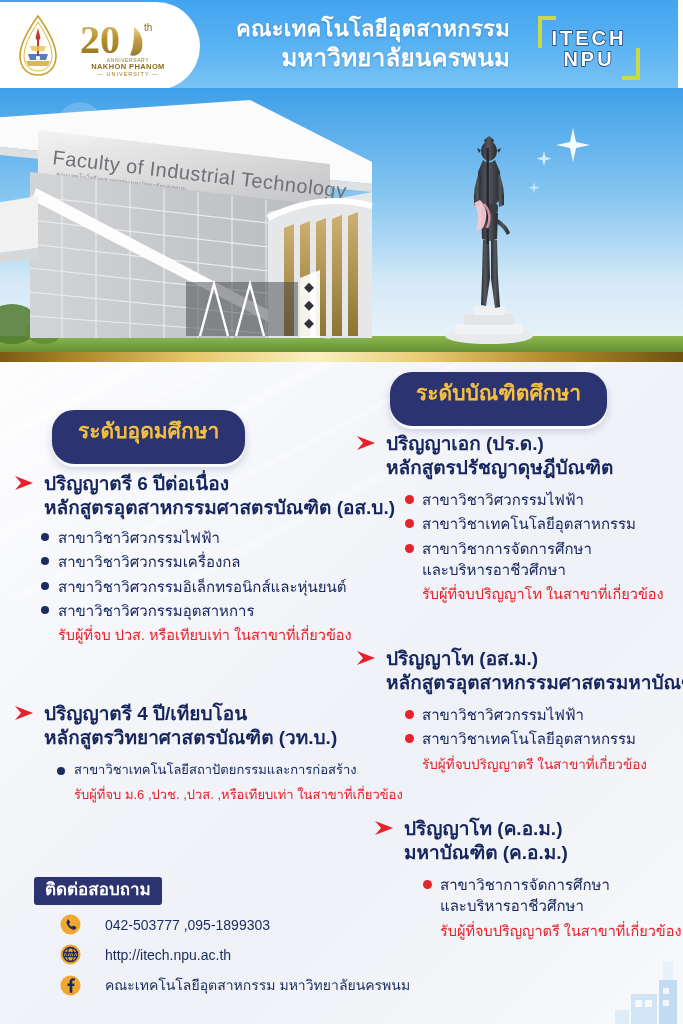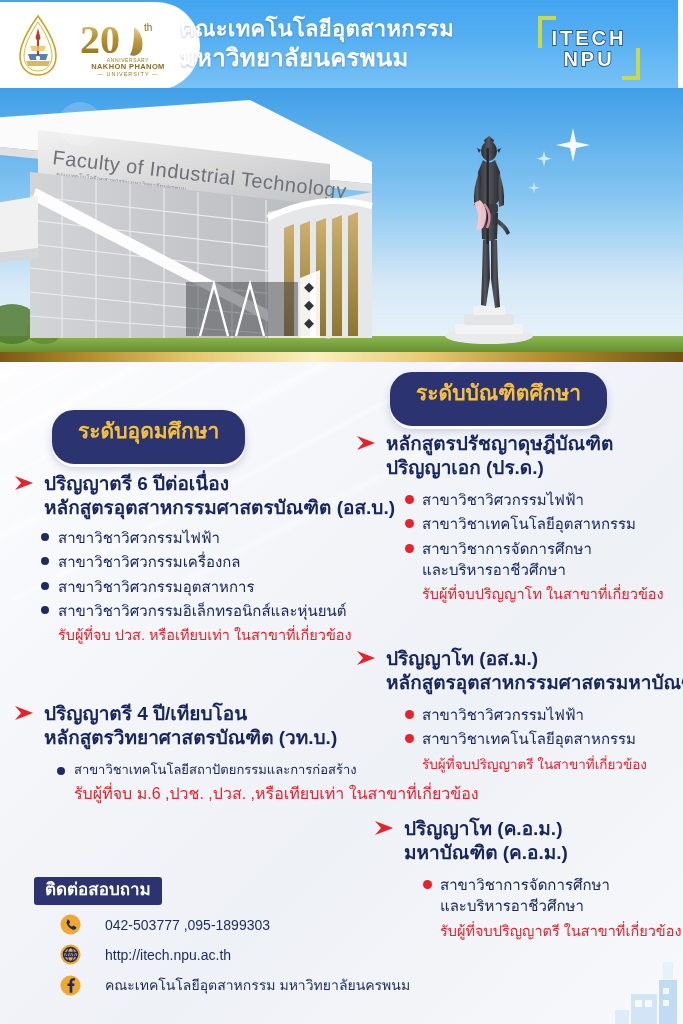--- a/index.html
+++ b/index.html
@@ -24,21 +24,21 @@
     display:flex; align-items:center; justify-content:flex-end;
     padding-right:16px; gap:6px;
   }
   .seal { width:56px; height:64px; position:relative; flex:0 0 auto; }
   .seal svg { display:block; }
   .anniv { width:112px; height:66px; position:relative; flex:0 0 auto; }
   .anniv svg { display:block; }
 
   .header-title {
     position:absolute; left:180px; top:16px; width:330px;
-    text-align:left; color:#ffffff; font-weight:bold;
+    text-align:right; color:#ffffff; font-weight:bold;
     line-height:1.22; letter-spacing:0.3px;
     text-shadow:0 1px 2px rgba(20,70,120,.35);
   }
   .header-title .ln1 { font-size:22px; display:block; }
   .header-title .ln2 { font-size:24px; display:block; }
 
   .itech-logo {
     position:absolute; left:534px; top:14px; width:110px; height:68px;
   }
   .itech-brackets { position:absolute; inset:0; }
@@ -365,25 +365,25 @@
         <li>
           <span class="dotmark" style="background:#1c2c63;"></span>
           <span>สาขาวิชาวิศวกรรมไฟฟ้า</span>
         </li>
         <li>
           <span class="dotmark" style="background:#1c2c63;"></span>
           <span>สาขาวิชาวิศวกรรมเครื่องกล</span>
         </li>
         <li>
           <span class="dotmark" style="background:#1c2c63;"></span>
+          <span>สาขาวิชาวิศวกรรมอิเล็กทรอนิกส์และหุ่นยนต์</span>
+        </li>
+        <li>
+          <span class="dotmark" style="background:#1c2c63;"></span>
           <span>สาขาวิชาวิศวกรรมอุตสาหการ</span>
-        </li>
-        <li>
-          <span class="dotmark" style="background:#1c2c63;"></span>
-          <span>สาขาวิชาวิศวกรรมอิเล็กทรอนิกส์และหุ่นยนต์</span>
         </li>
         <li style="padding-left:18px; margin-top:2px;">
           <span class="note-red">รับผู้ที่จบ ปวส. หรือเทียบเท่า ในสาขาที่เกี่ยวข้อง</span>
         </li>
       </ul>
     </div>
 
     <div class="deg-block" style="left:14px; top:340px; width:330px;">
       <div class="deg-head">
         <svg class="arrow" width="22" height="16" viewBox="0 0 22 16">
@@ -393,21 +393,21 @@
           <span>ปริญญาตรี 4 ปี/เทียบโอน</span>
           <span>หลักสูตรวิทยาศาสตรบัณฑิต (วท.บ.)</span>
         </div>
       </div>
       <ul class="majors" style="margin-left:42px; margin-top:12px;">
         <li style="font-size:13px;">
           <span class="dotmark" style="background:#1c2c63;"></span>
           <span>สาขาวิชาเทคโนโลยีสถาปัตยกรรมและการก่อสร้าง</span>
         </li>
         <li style="padding-left:18px; margin-top:2px;">
-          <span class="note-red" style="font-size:16px;">รับผู้ที่จบ ม.6 ,ปวช. ,ปวส. ,หรือเทียบเท่า ในสาขาที่เกี่ยวข้อง</span>
+          <span class="note-red" style="font-size:13px;">รับผู้ที่จบ ม.6 ,ปวช. ,ปวส. ,หรือเทียบเท่า ในสาขาที่เกี่ยวข้อง</span>
         </li>
       </ul>
     </div>
 
     <div class="contact">
       <div class="contact-title">ติดต่อสอบถาม</div>
 
       <div class="contact-row">
         <svg class="cicon" viewBox="0 0 22 22">
           <circle cx="11" cy="11" r="10.5" fill="#f0a830"></circle>
@@ -442,22 +442,22 @@
     <div class="pill-wrap-right">
       <div class="pill">ระดับบัณฑิตศึกษา</div>
     </div>
 
     <div class="deg-block" style="left:18px; top:70px; width:330px;">
       <div class="deg-head">
         <svg class="arrow" width="22" height="16" viewBox="0 0 22 16">
           <path d="M1 1 L19 8 L1 15 L7 8 Z" fill="#e8212b"></path>
         </svg>
         <div class="deg-head-text">
+          <span>ปริญญาเอก (ปร.ด.)</span>
           <span>หลักสูตรปรัชญาดุษฎีบัณฑิต</span>
-          <span>ปริญญาเอก (ปร.ด.)</span>
         </div>
       </div>
       <ul class="majors" style="margin-left:48px; margin-top:10px;">
         <li>
           <span class="dotmark" style="background:#e8212b; width:9px; height:9px;"></span>
           <span>สาขาวิชาวิศวกรรมไฟฟ้า</span>
         </li>
         <li>
           <span class="dotmark" style="background:#e8212b; width:9px; height:9px;"></span>
           <span>สาขาวิชาเทคโนโลยีอุตสาหกรรม</span>

